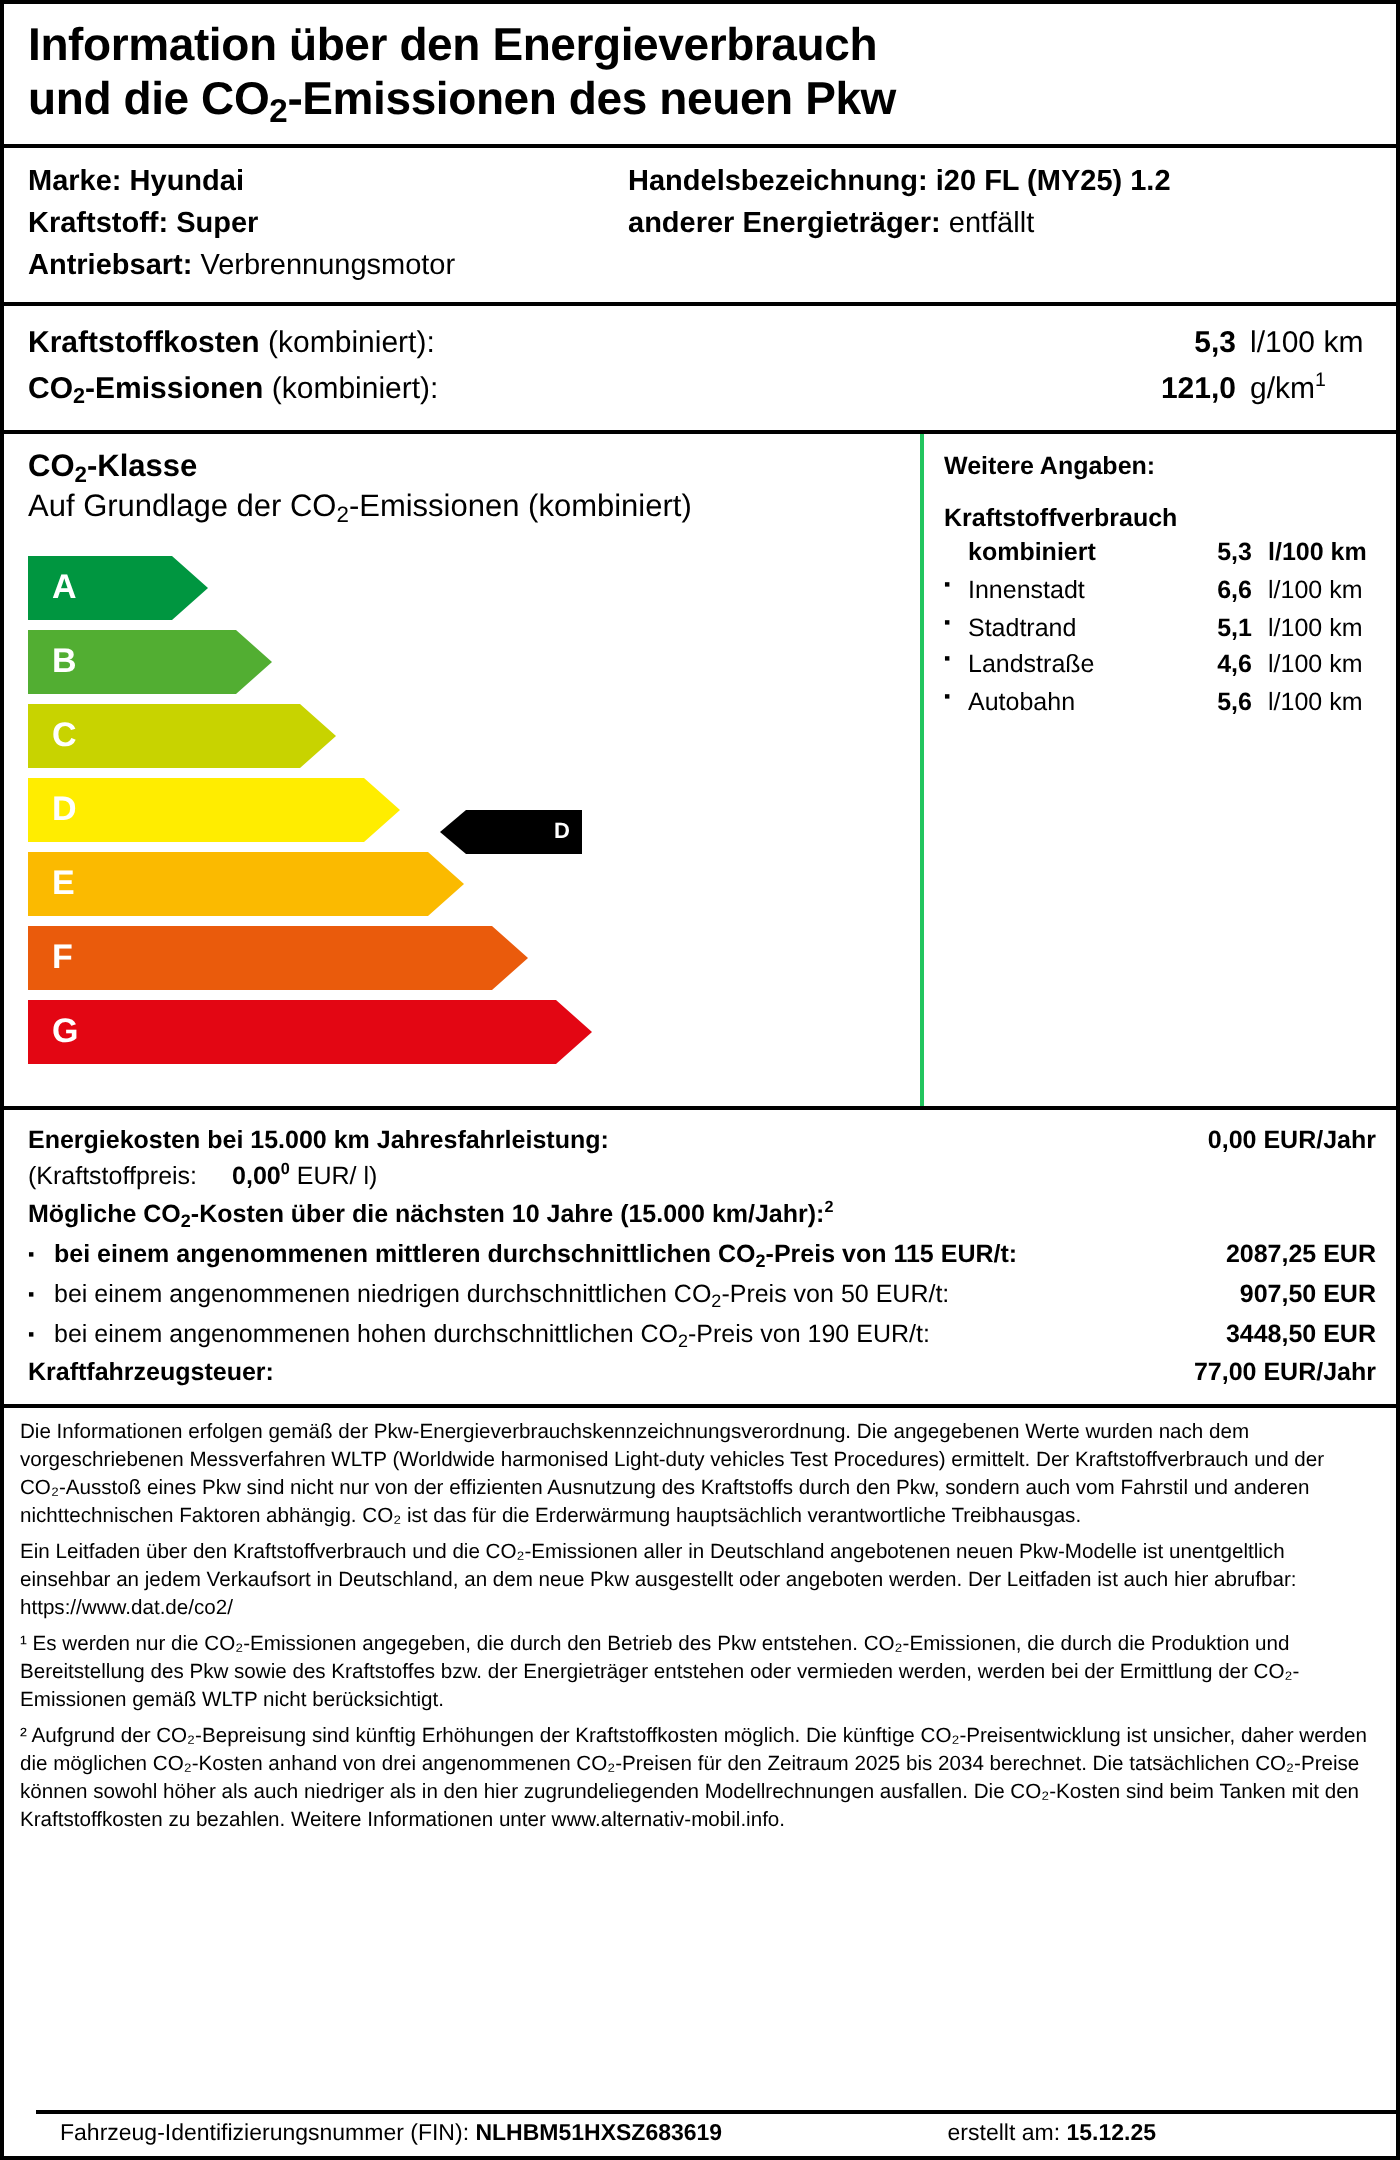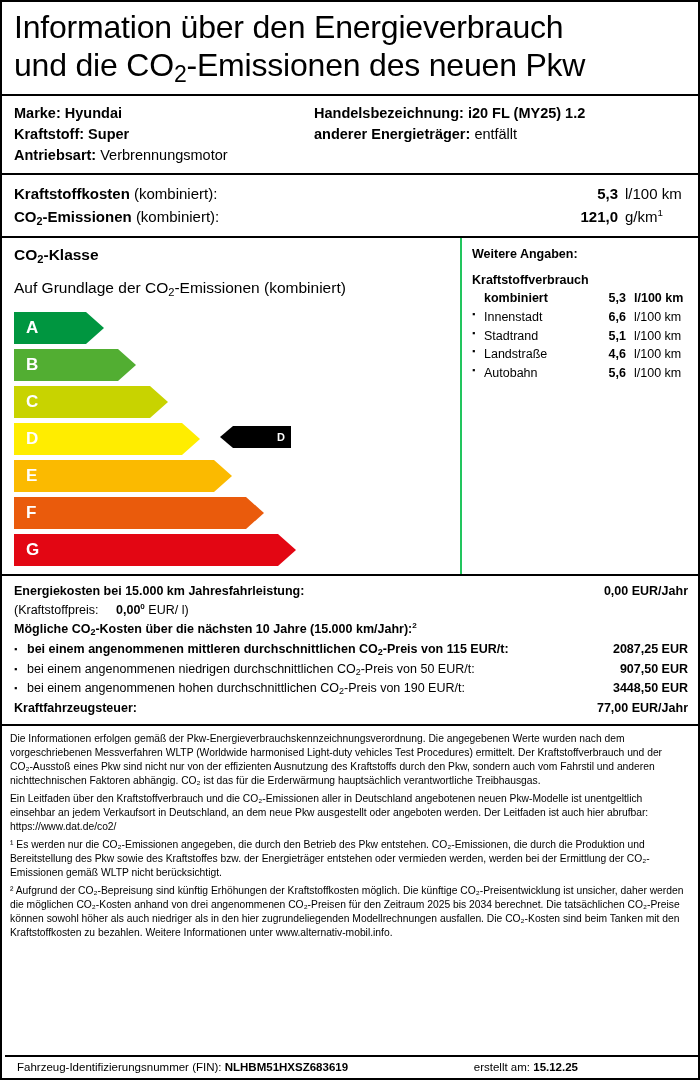--- a/index.html
+++ b/index.html
@@ -13,22 +13,22 @@
   }
   .sheet {
     width:700px; height:1080px;
     border:2px solid #000;
     padding:0;
     position:relative;
     overflow:hidden;
   }
   
   .title {
-    font-weight:normal;
-    font-size:32px;
+    font-weight:bold;
+    font-size:23px;
     line-height:1.18;
     padding:7px 10px 6px 12px;
     letter-spacing:-0.2px;
     white-space:nowrap;
   }
   .title .l2 { display:block; }
   .sub { font-size:0.72em; vertical-align:-0.25em; }
   hr.rule { border:0; border-top:2px solid #000; margin:0; }
 
   
@@ -54,21 +54,21 @@
   .crow .ctext .norm { font-weight:normal; }
   .crow .cnum { font-weight:bold; text-align:right; width:80px; }
   .crow .cunit { width:70px; text-align:left; padding-left:7px; font-weight:normal;}
   .sup { font-size:0.65em; vertical-align:super; }
 
   
   .classblock { display:flex; height:336px; }
   .classleft { width:458px; position:relative; padding:8px 0 0 12px; }
   .classright { flex:1; border-left:2px solid #22c55e; padding:9px 8px 0 10px; }
   .ch1 { font-size:15.5px; font-weight:bold; }
-  .ch2 { font-size:15.5px; font-weight:normal; margin-top:14px; }
+  .ch2 { font-size:15.5px; font-weight:normal; margin-top:2px; }
 
   .bars { margin-top:14px; position:relative; }
   .bar { height:32px; margin-bottom:5px; position:relative; display:flex; align-items:center; }
   .bar .body { height:32px; display:flex; align-items:center; padding-left:12px;
                color:#fff; font-weight:bold; font-size:17px; }
   .bar .tip { width:0; height:0; border-top:16px solid transparent; border-bottom:16px solid transparent; }
 
   .arrow { position:absolute; display:flex; align-items:center; }
   .arrow .ahead { width:0; height:0; border-top:11px solid transparent; border-bottom:11px solid transparent; border-right:13px solid #000; }
   .arrow .abody { height:22px; background:#000; color:#fff; font-size:11px; font-weight:bold;
@@ -90,21 +90,21 @@
   .crow2 .amt { font-weight:bold; text-align:right; white-space:nowrap; }
   .b { font-weight:bold; }
   .bullet2 { display:inline-block; width:13px; font-size:9px; vertical-align:1px;}
 
   
   .legal { padding:6px 11px 4px 8px; font-size:10.3px; line-height:1.36; text-align:left; }
   .legal p { margin:0 0 4px 0; }
   .legal p.tight { margin-bottom:0; }
 
   
-  .footer { position:absolute; bottom:0; left:3px; right:0; }
+  .footer { position:absolute; bottom:0; left:16px; right:0; }
   .frow { display:flex; padding:4px 10px 5px 12px; font-size:11.5px; }
   .frow .f1 { }
   .frow .f2 { margin-left:auto; padding-right:110px; }
 </style>
 </head>
 <body>
 
 <div class="sheet">
 
   <div class="title">

